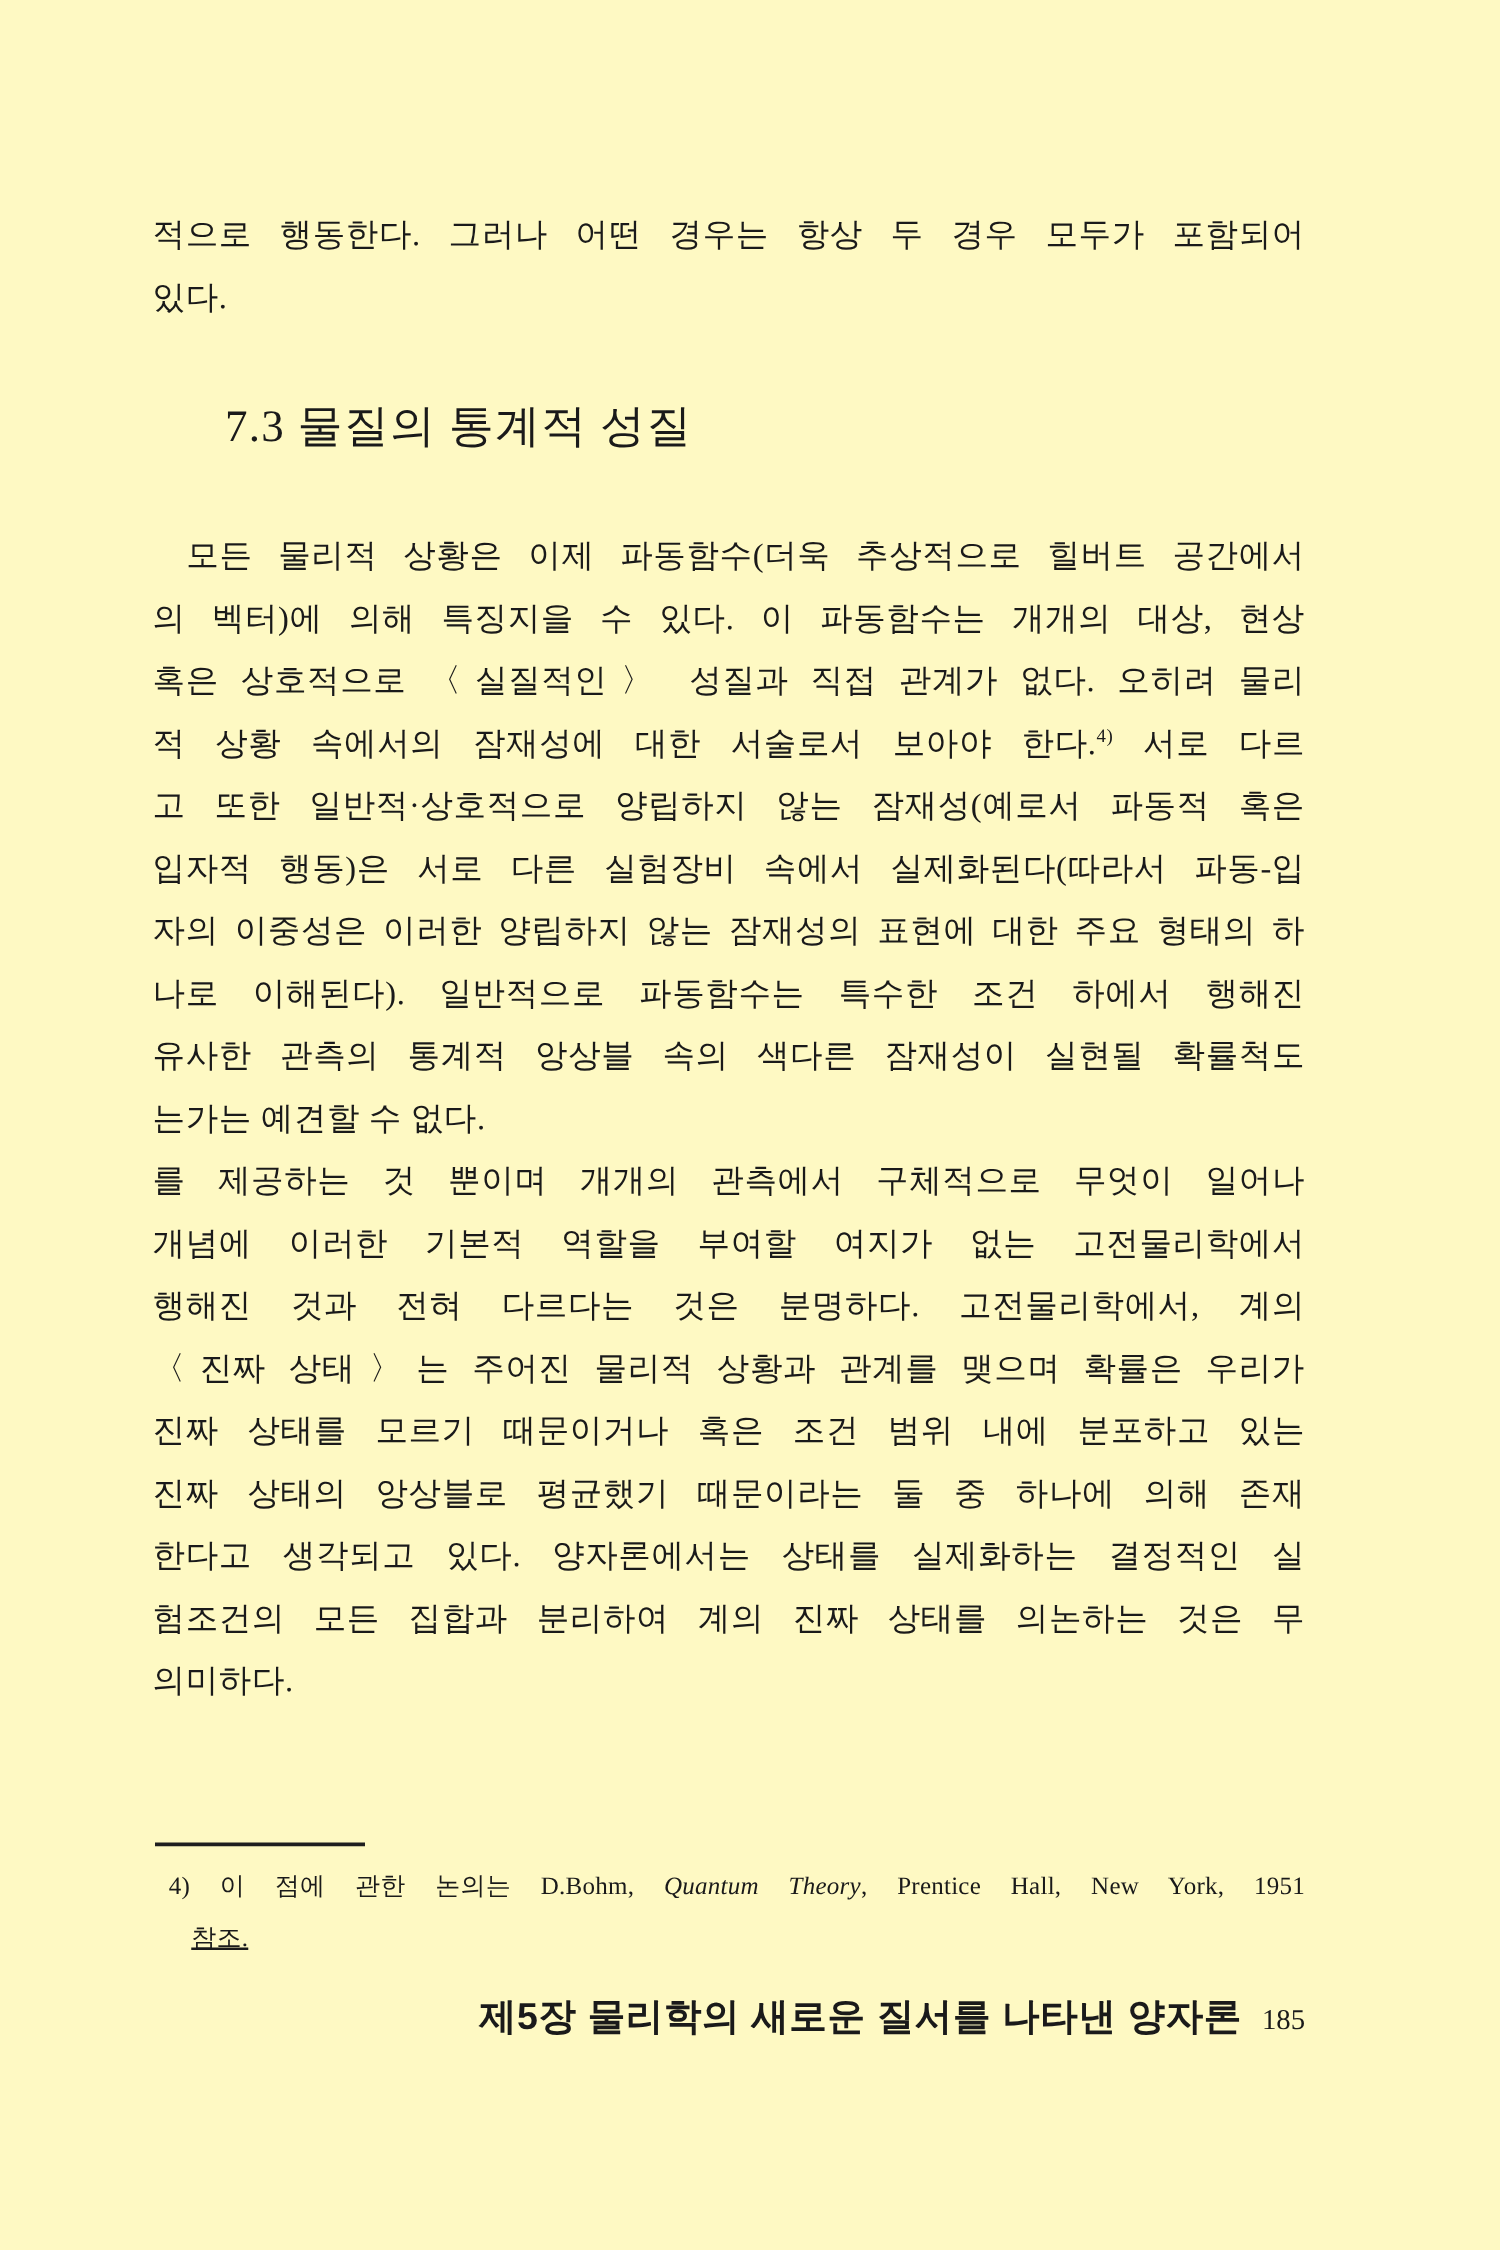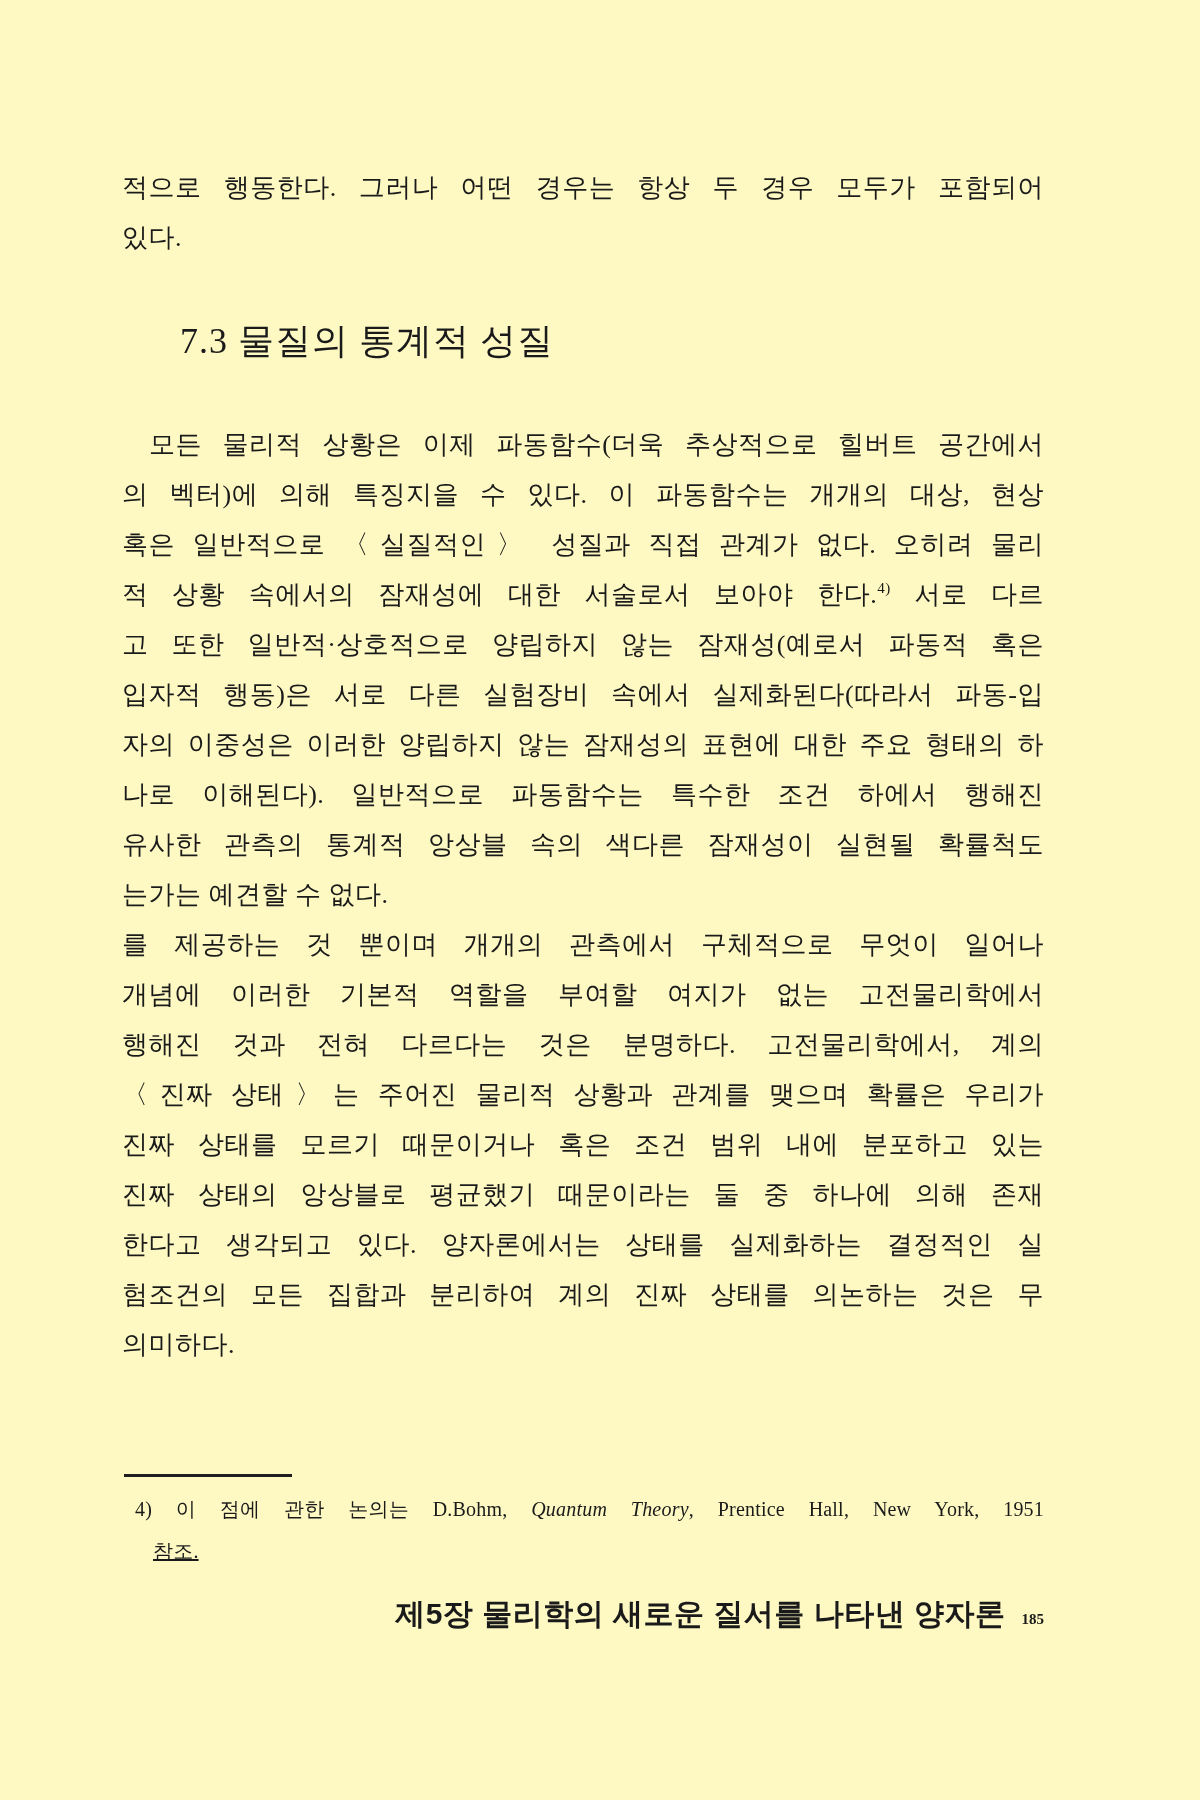--- a/index.html
+++ b/index.html
@@ -45,39 +45,39 @@
   #footnote .line.cont{padding-left:18px;text-decoration:underline;}
   #footer{
     position:absolute;left:122px;top:1596px;width:922px;
     text-align:right;line-height:36px;
   }
   #footer .chapter{
     font-family:"Liberation Sans","DejaVu Sans",sans-serif;
     font-weight:bold;font-size:30px;letter-spacing:0.5px;margin-top:18px;
   }
   #footer .pagenum{
-    font-size:15px;margin-left:16px;font-weight:bold;
+    font-size:23px;margin-left:16px;font-weight:normal;
   }
 </style>
 </head>
 <body>
 
 <div class="page">
 
   <div id="intro" class="textcol">
       <div class="line fill"><span>적으로 행동한다. 그러나 어떤 경우는 항상 두 경우 모두가 포함되어</span></div>
       <div class="line"><span>있다.</span></div>
     </div>
 
   <h2 id="heading">7.3 물질의 통계적 성질</h2>
 
   <div id="para1" class="textcol">
       <div class="line fill indent"><span>모든 물리적 상황은 이제 파동함수(더욱 추상적으로 힐버트 공간에서</span></div>
       <div class="line fill"><span>의 벡터)에 의해 특징지을 수 있다. 이 파동함수는 개개의 대상, 현상</span></div>
-      <div class="line fill"><span>혹은 일반적으로 〈실질적인〉 성질과 직접 관계가 없다. 오히려 물리</span></div>
+      <div class="line fill"><span>혹은 상호적으로 〈실질적인〉 성질과 직접 관계가 없다. 오히려 물리</span></div>
       <div class="line fill"><span>적 상황 속에서의 </span><span class="emph">잠재성</span><span>에 대한 서술로서 보아야 한다.</span><sup>4)</sup><span> 서로 다르</span></div>
       <div class="line fill"><span>고 또한 일반적·상호적으로 양립하지 않는 잠재성(예로서 파동적 혹은</span></div>
       <div class="line fill"><span>입자적 행동)은 서로 다른 실험장비 속에서 실제화된다(따라서 파동-입</span></div>
       <div class="line fill"><span>자의 이중성은 이러한 양립하지 않는 잠재성의 표현에 대한 주요 형태의 하</span></div>
       <div class="line fill"><span>나로 이해된다). 일반적으로 파동함수는 특수한 조건 하에서 행해진</span></div>
       <div class="line fill"><span>유사한 관측의 통계적 앙상블 속의 색다른 잠재성이 실현될 </span><span class="emph">확률척도</span></div>
       <div class="line"><span>는가는 예견할 수 없다.</span></div>
       <div class="line fill"><span>를 제공하는 것 뿐이며 개개의 관측에서 구체적으로 무엇이 일어나</span></div>
     </div>
 

